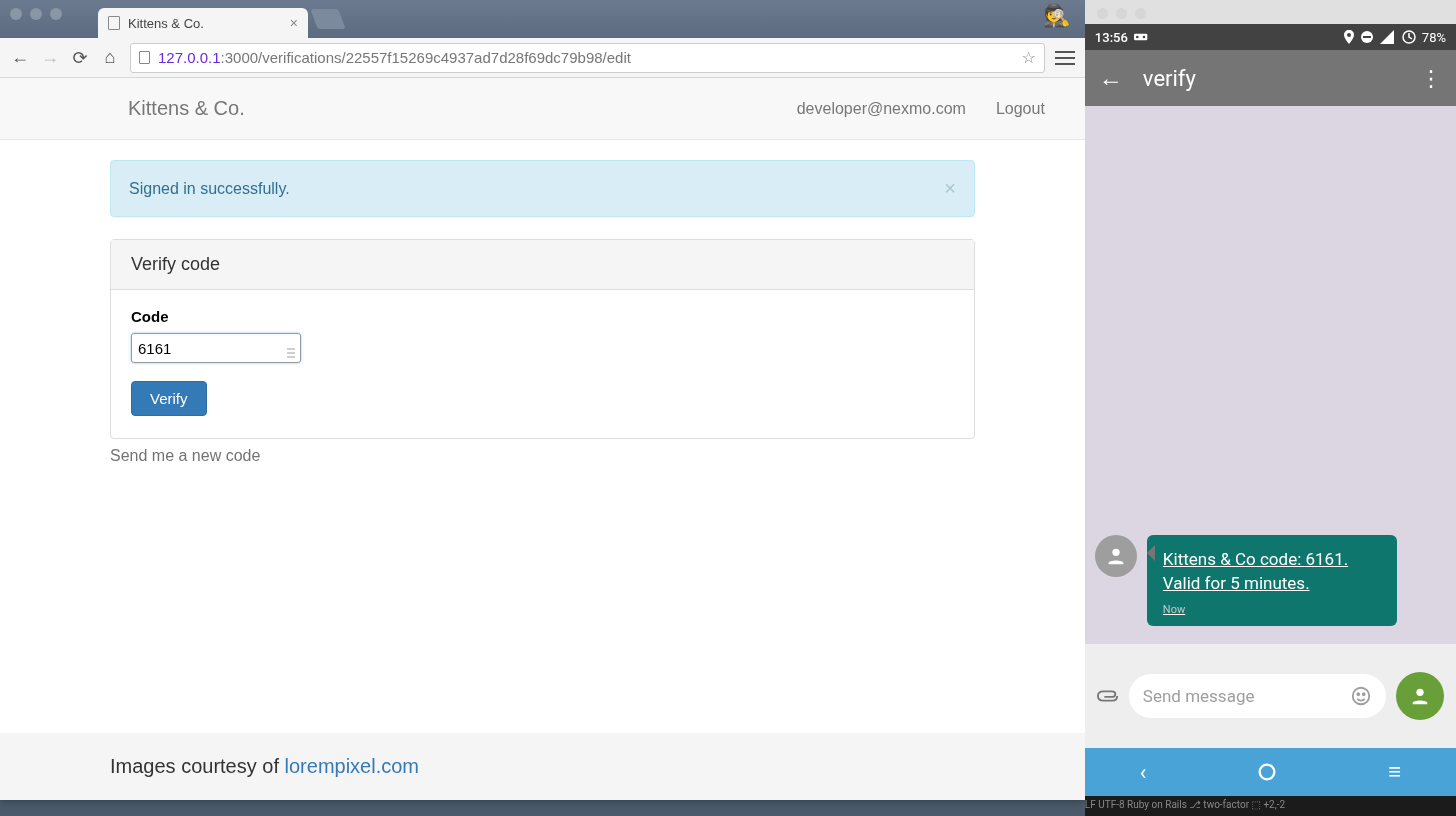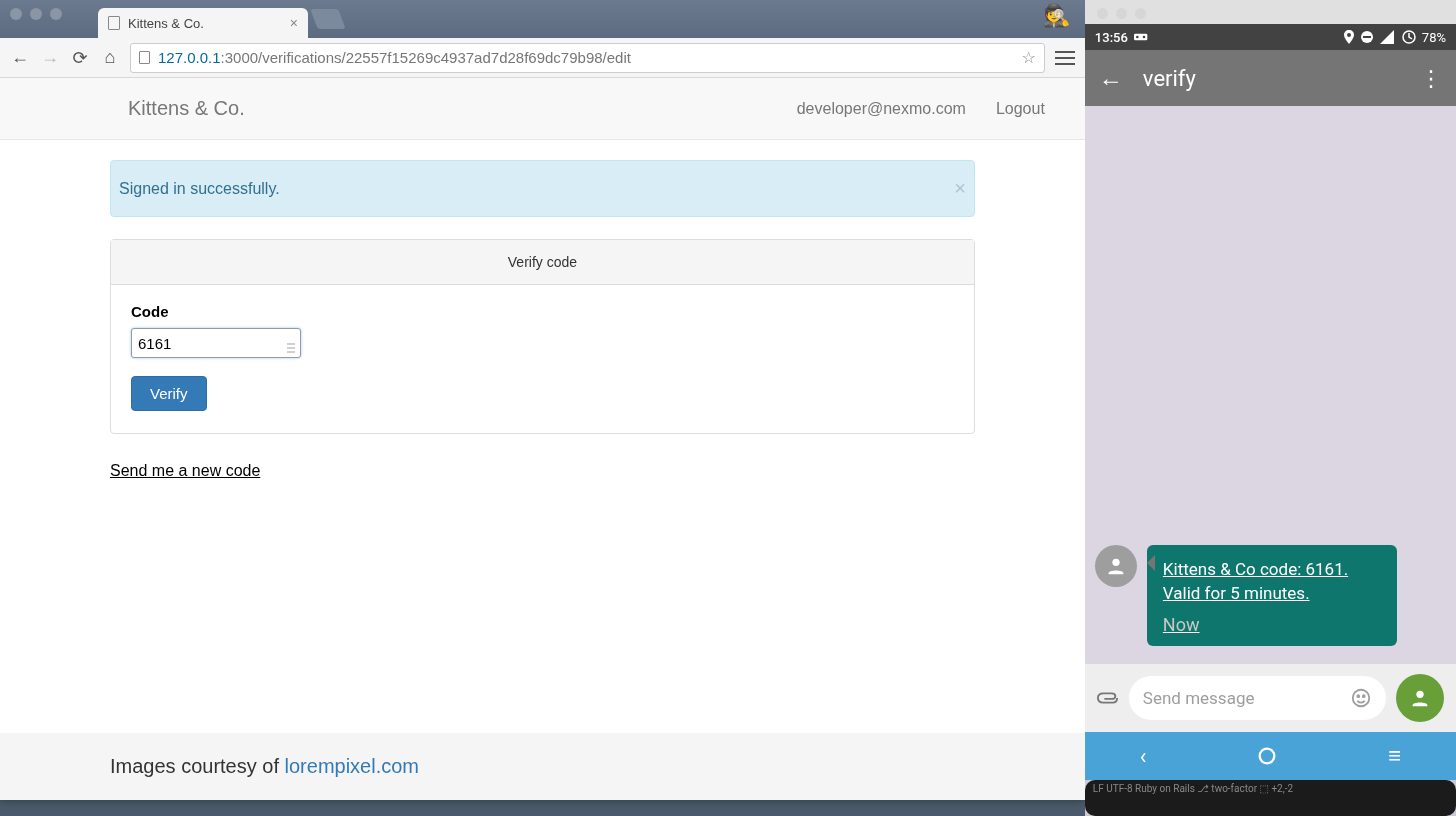--- a/index.html
+++ b/index.html
@@ -12,72 +12,72 @@
   .traffic span{ width:12px;height:12px;border-radius:50%; background:#8a96a6;}
   .tab { background:#f5f5f5; height:30px; width:210px; border-radius:6px 6px 0 0; display:flex; align-items:center; padding:0 10px; gap:8px; margin-left:90px; font-size:13px; color:#444; position:relative;}
   .tab-doc-icon{ width:12px;height:14px;border:1px solid #888; border-radius:1px; position:relative;}
   .tab-close{ margin-left:auto; color:#888; font-size:14px; cursor:pointer;}
   .newtab{ width:28px;height:20px;background:#7b8a9d; margin-left:6px; transform:skewX(20deg); border-radius:3px; align-self:center;}
   .incognito{ position:absolute; right:14px; top:3px; font-size:22px; color:#d0d6dd;}
   .toolbar { height:40px; background:#f5f5f5; border-bottom:1px solid #d8d8d8; display:flex; align-items:center; padding:0 10px; gap:10px;}
   .nav-ico{ color:#555; font-size:18px; cursor:pointer; width:20px; text-align:center;}
   .nav-ico.fwd{ color:#bbb;}
   .urlbar{ flex:1; height:30px; background:#fff; border:1px solid #ccc; border-radius:3px; display:flex; align-items:center; padding:0 8px; font-size:15px; color:#333;}
-  .url-host{ color:#0369a1;}
+  .url-host{ color:#6d28d9;}
   .url-path{ color:#777;}
   .url-doc-icon{ width:11px;height:13px;border:1px solid #888;border-radius:1px;margin-right:8px;}
   .star{ margin-left:auto; color:#888; font-size:16px;}
   .hamburger{ width:20px;height:14px; display:flex;flex-direction:column;justify-content:space-between; cursor:pointer;}
   .hamburger span{height:2px;background:#555;}
   
   .page { flex:1; background:#fff; display:flex; flex-direction:column; overflow:hidden;}
   .navbar{ height:62px; background:#f8f8f8; border-bottom:1px solid #e7e7e7; display:flex; align-items:center; padding:0 20px 0 128px;}
   .brand{ font-size:20px; color:#777; }
   .navbar-right{ margin-left:auto; display:flex; gap:30px; padding-right:20px;justify-content:center;}
   .nav-link{ color:#777; font-size:16px; cursor:pointer;}
   .container{ padding:20px 110px 0 110px; flex:1; }
-  .alert{ background:#d9edf7; border:1px solid #bce8f1; color:#31708f; padding:16px 8px; border-radius:4px; display:flex; align-items:center; font-size:16px;}
+  .alert{ background:#d9edf7; border:1px solid #bce8f1; color:#31708f; padding:16px 18px; border-radius:4px; display:flex; align-items:center; font-size:16px;}
   .alert .close{ margin-left:auto; color:#a8c6d2; font-size:20px; cursor:pointer;}
   .panel{ margin-top:22px; border:1px solid #ddd; border-radius:4px;}
-  .panel-heading{ background:#f5f5f5; border-bottom:1px solid #ddd; padding:14px 20px; font-size:14px; color:#333;text-align:center;}
+  .panel-heading{ background:#f5f5f5; border-bottom:1px solid #ddd; padding:14px 20px; font-size:18px; color:#333;}
   .panel-body{ padding:18px 20px 22px 20px;}
   .form-label{ font-weight:bold; font-size:15px; display:block; margin-bottom:8px;}
   .code-input{ width:170px; height:30px; padding:3px 22px 3px 6px; font-size:15px; border:1px solid #999; border-radius:3px; box-shadow:0 0 3px rgba(0,120,255,.4);}
   .spin{ position:relative;}
   .spin::after{ content:""; position:absolute; right:6px; top:8px; width:8px; height:12px; background:linear-gradient(#888 0 2px,transparent 2px 4px,#888 4px 6px,transparent 6px 8px,#888 8px 10px,transparent 10px); opacity:.4;}
   .btn{ margin-top:18px; background:#337ab7; color:#fff; border:1px solid #2e6da4; padding:8px 18px; font-size:15px; border-radius:4px; cursor:pointer;}
-  .link{ display:inline-block; margin-top:28px; color:#000000; font-size:16px; cursor:pointer;text-decoration:underline;}
+  .link{ display:inline-block; margin-top:8px; color:#737373; font-size:16px; cursor:pointer;}
   .footer{ background:#f5f5f5; padding:22px 110px; font-size:20px; color:#333; margin-top:auto;}
   .footer a{ color:#337ab7; text-decoration:none;}
   
   .phone{ width:416px; height:816px; margin-left:0; background:#e0e0e0; position:relative; font-family:Roboto,Arial,sans-serif;}
   .mac-dots{ position:absolute; top:8px; left:12px; display:flex; gap:8px;}
   .mac-dots span{ width:11px;height:11px;border-radius:50%;background:#d6d6d6;}
   .phone-inner{ position:absolute; top:24px; left:0; right:0; bottom:0; background:#cfc7d6; display:flex; flex-direction:column;}
   .statusbar{ height:26px; background:#424242; color:#fff; display:flex; align-items:center; padding:0 10px; font-size:13px;}
   .statusbar .time{ font-weight:500;}
   .st-ico{ margin-left:6px;}
   .statusbar .right{ margin-left:auto; display:flex; align-items:center; gap:6px; font-size:13px;}
   .appbar{ height:56px; background:#757575; color:#fff; display:flex; align-items:center; padding:0 14px; font-size:22px;}
   .appbar .back{ font-size:24px; margin-right:20px; cursor:pointer;}
   .appbar .more{ margin-left:auto; font-size:22px; cursor:pointer;}
   .msgs{ flex:1; background:#dcd5e2; position:relative;}
   .msg-row{ position:absolute; bottom:18px; left:10px; right:10px; display:flex; gap:10px; align-items:flex-start;}
   .avatar{ width:42px;height:42px;border-radius:50%;background:#9e9e9e; display:flex;align-items:center;justify-content:center; color:#fff;}
   .bubble{ background:#0f766e; color:#fff; border-radius:6px; padding:12px 16px 8px 16px; font-size:17px; line-height:1.45; width:250px; position:relative;text-decoration:underline;}
   .bubble .code{ text-decoration:underline;}
-  .bubble .ts{ display:block; font-size:18px; color:#c8c8c8; margin-top:6px;}
+  .bubble .ts{ display:block; font-size:11px; color:#c8c8c8; margin-top:6px;}
   .bubble::before{ content:""; position:absolute; left:-8px; top:10px; border:8px solid transparent; border-right-color:#757575;}
-  .compose{ background:#eee; padding:10px 12px; display:flex; align-items:center; gap:10px;}
+  .compose{ background:#eee; padding:28px 12px; display:flex; align-items:center; gap:10px;}
   .attach{ color:#777; font-size:20px;}
   .compose-input{ flex:1; background:#fff; border-radius:24px; height:44px; display:flex; align-items:center; padding:0 14px; font-size:17px; color:#9e9e9e;}
   .compose-input .emoji{ margin-left:auto; font-size:20px;}
   .fab{ width:48px;height:48px;border-radius:50%;background:#689f38; display:flex;align-items:center;justify-content:center; color:#fff; font-size:20px;}
   .navback{ height:48px; background:#4aa3d6; display:flex; align-items:center; justify-content:space-around; color:#fff; font-size:22px;}
-  .bottom-cut{ height:36px; background:#1b1b1b; color:#888; font-size:10px; padding:3px 8px; white-space:nowrap; overflow:hidden;border-radius:10px;}
+  .bottom-cut{ height:20px; background:#1b1b1b; color:#888; font-size:10px; padding:3px 0; white-space:nowrap; overflow:hidden;}
   svg{display:block;}
 </style>
 </head>
 <body>
 
 <div class="screen">
 
   <div class="browser">
     <div class="tabstrip">
       <div class="traffic">

